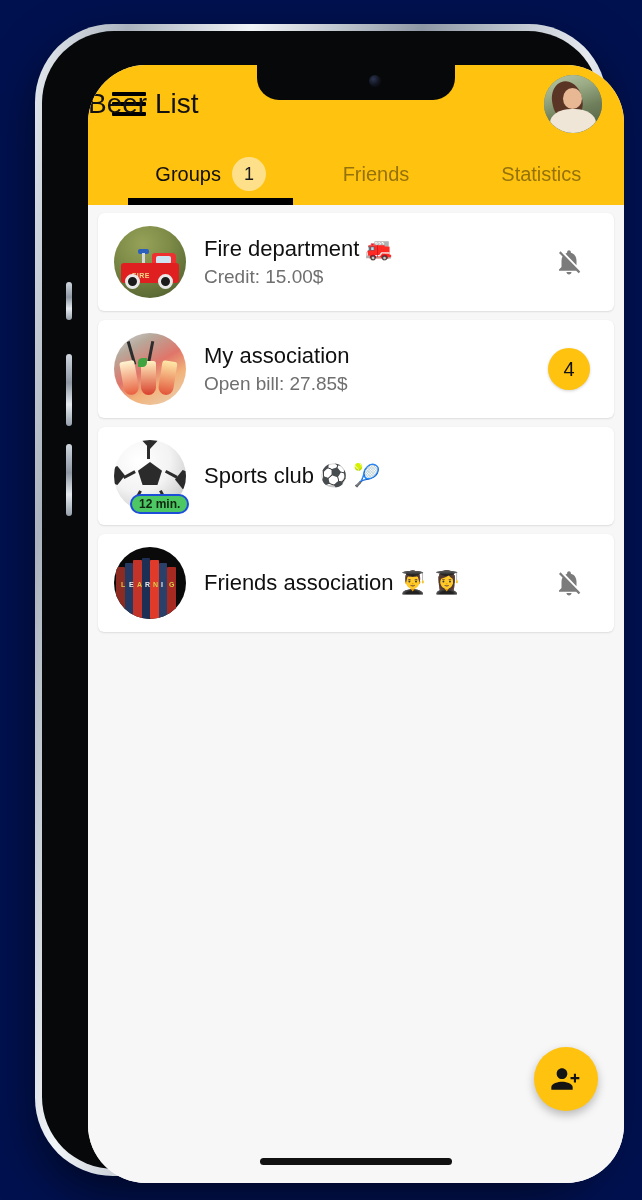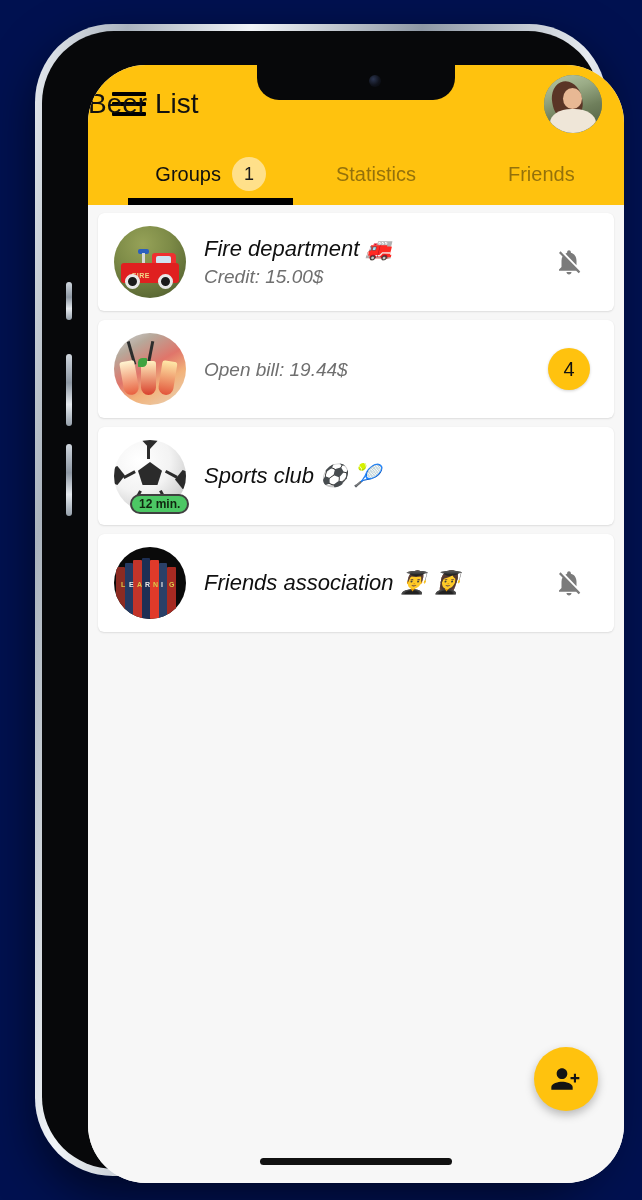--- a/index.html
+++ b/index.html
@@ -234,21 +234,21 @@
     flex: none;
     position: relative;
     overflow: visible;
     margin-right: 18px;
   }
   .card-avatar .av-clip {
     position: absolute; inset: 0;
     border-radius: 50%;
     overflow: hidden;
   }
-  .card-body { flex: 1; min-width: 0; font-style: italic; }
+  .card-body { flex: 1; min-width: 0; }
   .card-title {
     font-size: 22px;
     color: #101010;
     white-space: nowrap;
     line-height: 1.28;
   }
   .card-sub {
     font-size: 19px;
     color: #6f6f6f;
     line-height: 1.35;
@@ -266,21 +266,21 @@
     border-radius: 50%;
     background: #FFC20E;
     display: flex; align-items: center; justify-content: center;
     font-size: 20px; color: #111;
     box-shadow: 0 1px 3px rgba(0,0,0,0.18);
   }
   .time-badge {
     position: absolute;
     left: 16px; bottom: -2px;
     background: #4CC764;
-    border: 2px solid #404040;
+    border: 2px solid #1d4ed8;
     border-radius: 11px;
     padding: 1px 7px;
     font-size: 12px;
     font-weight: bold;
     color: #10260f;
     white-space: nowrap;
   }
 
   
   .art-fire { position:absolute; inset:0; background: radial-gradient(circle at 40% 25%, #96a258 0%, #7d8b47 40%, #5e6c36 75%, #45512a 100%); }
@@ -382,24 +382,24 @@
         </div>
       </div>
 
       <div class="tabs">
         <div class="tab active">
           <span>Groups</span>
           <span class="tab-badge">1</span>
           <span class="tab-underline"></span>
         </div>
         <div class="tab">
+          <span>Friends</span>
+        </div>
+        <div class="tab">
           <span>Statistics</span>
-        </div>
-        <div class="tab">
-          <span>Friends</span>
         </div>
       </div>
     </div>
 
     <div class="list-area">
 
       <div class="card">
         <div class="card-avatar">
           <div class="av-clip">
             <div class="art-fire">
@@ -432,21 +432,22 @@
               <div class="straw s1"></div>
               <div class="straw s2"></div>
               <div class="g g1"></div>
               <div class="g g2"></div>
               <div class="g g3"></div>
               <div class="leaf"></div>
             </div>
           </div>
         </div>
         <div class="card-body">
-          <div class="card-sub">Open bill: 19.44$</div>
+          <div class="card-title">My association</div>
+          <div class="card-sub">Open bill: 27.85$</div>
         </div>
         <div class="card-trail">
           <div class="count-badge">4</div>
         </div>
       </div>
 
       <div class="card">
         <div class="card-avatar">
           <div class="av-clip">
             <div class="art-ball">

